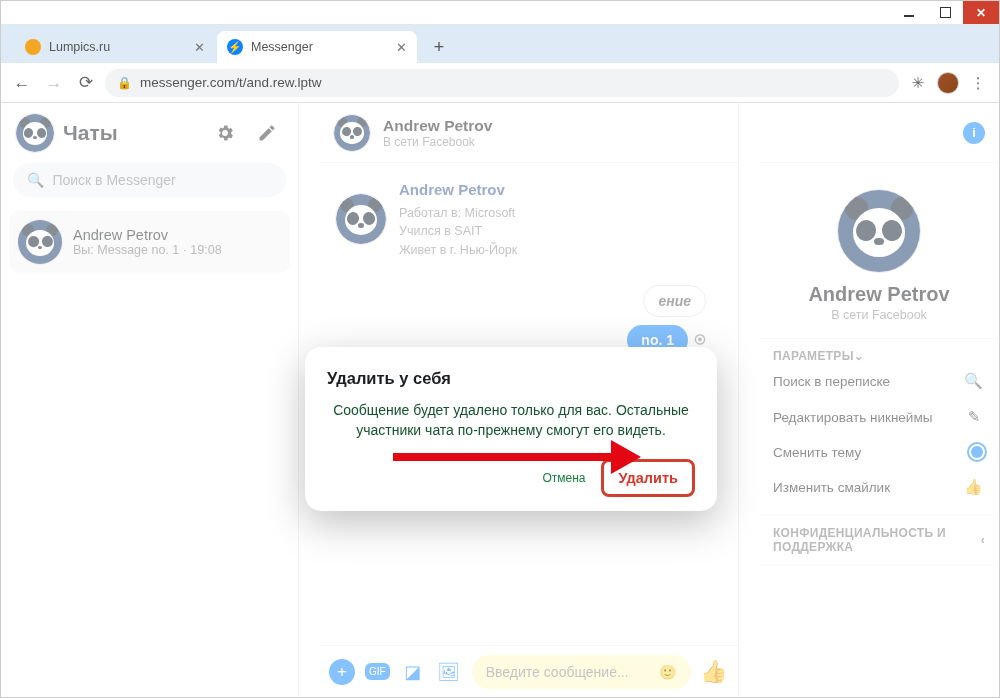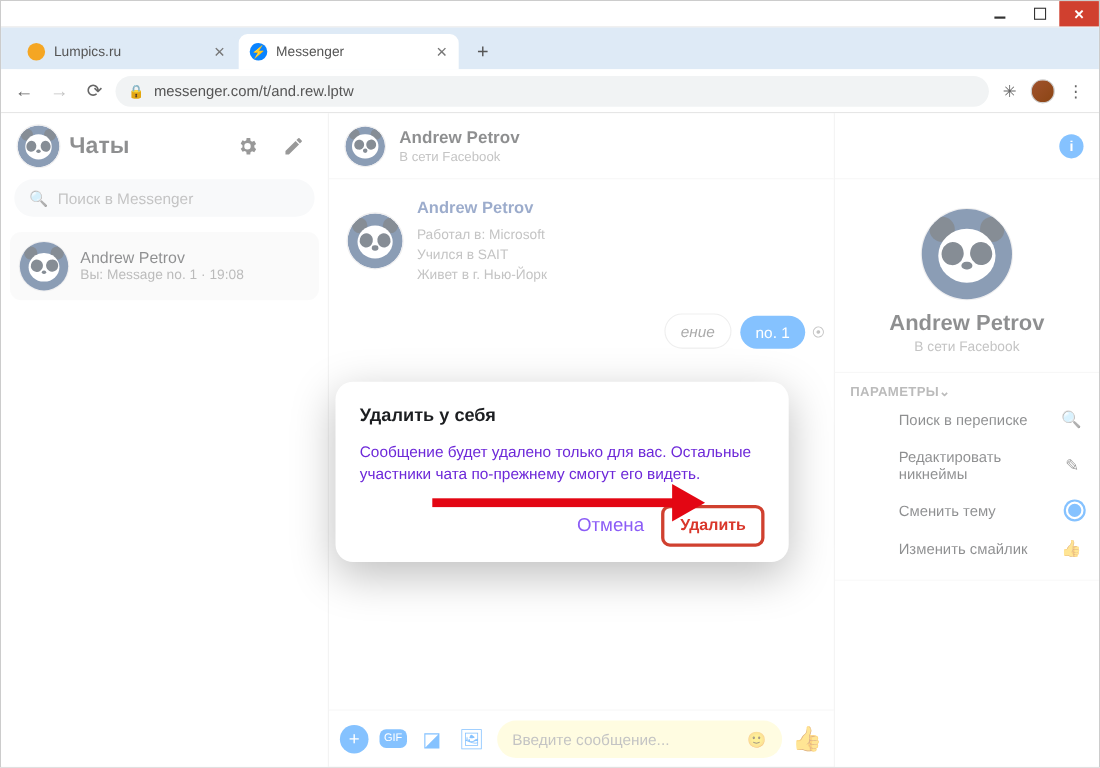--- a/index.html
+++ b/index.html
@@ -27,21 +27,21 @@
   .toolbar { height:40px; background:#fff; border-bottom:1px solid #e0e0e0; display:flex; align-items:center; padding:0 8px; gap:6px;}
   .navbtn { width:26px; height:26px; display:flex; align-items:center; justify-content:center; color:#666; font-size:17px;}
   .navbtn.reload { font-size:17px;}
   .addr { flex:1; height:28px; background:#f1f3f4; border-radius:14px; display:flex; align-items:center; padding:0 12px; gap:8px; font-size:13.5px; color:#555;}
   .addr .lock { color:#5f6368; font-size:12px;}
   .tbico { width:26px; height:26px; display:flex; align-items:center; justify-content:center; color:#666; font-size:15px;}
   .profile { width:22px; height:22px; border-radius:50%; background:linear-gradient(135deg,#a0522d,#8b4513); border:1px solid #ccc;}
 
   
   .appwrap { position:relative; flex:1; overflow:hidden; }
-  .app { position:absolute; inset:0; display:flex; background:#fff; }
+  .app { position:absolute; inset:0; display:flex; background:#fff;gap:20px; }
   .dim { position:absolute; inset:0; background:rgba(255,255,255,0.5); }
 
   
   .sidebar { width:298px; border-right:1px solid #e5e5e5; background:#fff; display:flex; flex-direction:column; }
   .side-hdr { height:60px; display:flex; align-items:center; padding:0 14px; gap:8px;}
   .avatar-sm { width:40px; height:40px; border-radius:50%; background:#eef; display:flex; align-items:center; justify-content:center; border:1px solid #ddd; overflow:hidden;}
   .side-title { font-size:21px; font-weight:800; color:#1c1e21; flex:1;}
   .circle-ico { width:34px; height:34px; border-radius:50%; display:flex; align-items:center; justify-content:center; color:#333; font-size:17px;}
   .searchwrap { padding:0 12px 10px 12px;}
   .search { width:100%; height:34px; background:#f0f2f5; border:none; border-radius:17px; padding:0 14px; font-size:14px; color:#888; display:flex; align-items:center; gap:8px;}
@@ -53,59 +53,59 @@
 
   
   .maincol { flex:1; display:flex; flex-direction:column; border-right:1px solid #e5e5e5;}
   .main-hdr { height:60px; border-bottom:1px solid #eee; display:flex; align-items:center; gap:12px; padding:0 14px;}
   .main-name { font-size:15.5px; font-weight:700; color:#1c1e21;}
   .main-sub { font-size:12px; color:#888;}
   .main-body { flex:1; padding:16px; position:relative;}
   .contact-card { display:flex; gap:12px; align-items:center;}
   .cc-text { font-size:12.5px; color:#888; line-height:1.5;}
   .cc-text .cc-name { font-size:15px; font-weight:600; color:#385898; margin-bottom:2px;}
-  .msgwrap { position:absolute; right:8px; top:122px; display:flex; flex-direction:row; align-items:flex-end; gap:8px;}
+  .msgwrap { position:absolute; right:32px; top:122px; display:flex; flex-direction:column; align-items:flex-end; gap:8px;font-weight:bold;}
   .pill-out { background:#fff; border:1px solid #ddd; border-radius:18px; padding:7px 14px; font-size:14px; color:#555;}
   .pill-blue { background:#0a84ff; color:#fff; border-radius:18px; padding:7px 14px; font-size:14px;}
   .composer { height:52px; border-top:1px solid #eee; display:flex; align-items:center; padding:0 10px; gap:10px;}
   .cico { color:#0a84ff; font-size:18px; width:26px; text-align:center;}
   .cico.plus { width:26px; height:26px; border-radius:50%; background:#0a84ff; color:#fff; font-size:17px; display:flex; align-items:center; justify-content:center;}
   .gif { font-size:10px; font-weight:400; background:#0a84ff; color:#fff; border-radius:6px; padding:3px 4px;}
   .compose-input { flex:1; height:34px; background:#fef9c3; border-radius:17px; padding:0 14px; display:flex; align-items:center; font-size:14px; color:#888; justify-content:space-between;}
   .like { color:#0a84ff; font-size:22px;}
 
   
   .rpanel { width:240px; background:#fff; display:flex; flex-direction:column;}
   .rp-top { padding:22px 10px 16px; text-align:center; border-bottom:1px solid #eee;}
   .info-dot { width:22px; height:22px; border-radius:50%; background:#0a84ff; color:#fff; display:flex; align-items:center; justify-content:center; font-size:13px; font-weight:bold;}
   .rp-av-lg { width:84px; height:84px; border-radius:50%; background:#eef; border:1px solid #ddd; margin:4px auto 10px;}
   .rp-name { font-size:20px; font-weight:700; color:#1c1e21;}
   .rp-sub { font-size:12.5px; color:#888; margin-top:2px;}
   .rp-sec { padding:10px 14px; border-bottom:1px solid #f2f2f2;}
   .rp-sec-hdr { display:flex; align-items:center; font-size:12px; font-weight:700; color:#777; letter-spacing:.3px;}
-  .rp-row { display:flex; justify-content:space-between; align-items:center; padding:9px 0; font-size:13.5px; color:#1c1e21;margin-left:44px;}
+  .rp-row { display:flex; justify-content:space-between; align-items:center; padding:9px 0; font-size:13.5px; color:#1c1e21;}
   .rp-row .ic { color:#333; font-size:15px; width:22px; text-align:center;}
   .rp-row .ic.blue { color:#0a84ff;}
   .rp-row .dot { width:16px; height:16px; border-radius:50%; background:#0a84ff; border:2px solid #fff; box-shadow:0 0 0 2px #0a84ff;}
 
   
   .panda { position:relative; width:100%; height:100%; background:#163a6b; border-radius:50%; overflow:hidden;}
   .panda .face { position:absolute; left:18%; top:22%; width:64%; height:60%; background:#fff; border-radius:50%;}
   .panda .ear { position:absolute; width:28%; height:28%; background:#0c1a2b; border-radius:50%; top:8%;}
   .panda .ear.l { left:8%;} .panda .ear.r { right:8%;}
   .panda .eye { position:absolute; width:24%; height:26%; background:#0c1a2b; border-radius:50%; top:36%;}
   .panda .eye.l { left:22%; transform:rotate(15deg);} .panda .eye.r { right:22%; transform:rotate(-15deg);}
   .panda .nose { position:absolute; width:11%; height:9%; background:#0c1a2b; border-radius:50%; top:58%; left:44.5%;}
 
   
   .modal { position:absolute; left:304px; top:244px; width:412px; background:#fff; border-radius:16px; box-shadow:0 12px 40px rgba(0,0,0,.25); padding:22px 22px 14px 22px; z-index:10;}
   .modal h3 { font-size:16.5px; font-weight:700; color:#1c1e21; margin-bottom:12px;}
-  .modal p { font-size:14px; color:#6d28d9; line-height:1.45;}
+  .modal p { font-size:14px; color:#14532d; line-height:1.45;text-align:center;}
   .modal-actions { display:flex; justify-content:flex-end; gap:6px; margin-top:18px; align-items:center;}
-  .btn-cancel { font-size:17px; color:#8b5cf6; padding:8px 10px;}
+  .btn-cancel { font-size:12px; color:#15803d; padding:8px 10px;}
   .btn-delete { font-size:14.5px; color:#d9372b; font-weight:700; padding:8px 14px; border:3px solid #d0402f; border-radius:8px;}
 
   
   .arrowwrap { position:absolute; left:392px; top:350px; z-index:12; pointer-events:none;}
   .arrow-line { width:220px; height:8px; background:#e30613; }
   .arrow-head { width:0; height:0; border-top:17px solid transparent; border-bottom:17px solid transparent; border-left:30px solid #e30613; position:absolute; right:-28px; top:-13px;}
 
   svg { display:block; }
 </style>
 </head>
@@ -287,20 +287,26 @@
           </div>
           <div class="rp-row">
             <span>Сменить тему</span>
             <span class="dot"></span>
           </div>
           <div class="rp-row">
             <span>Изменить смайлик</span>
             <span class="ic blue">👍</span>
           </div>
         </div>
+        <div class="rp-sec">
+          <div class="rp-sec-hdr">
+            <span>КОНФИДЕНЦИАЛЬНОСТЬ И ПОДДЕРЖКА</span>
+            <span>‹</span>
+          </div>
+        </div>
       </div>
 
     </div>
 
     <div class="dim"></div>
 
     <div class="modal">
       <h3>Удалить у себя</h3>
       <p>Сообщение будет удалено только для вас. Остальные участники чата по-прежнему смогут его видеть.</p>
       <div class="modal-actions">

